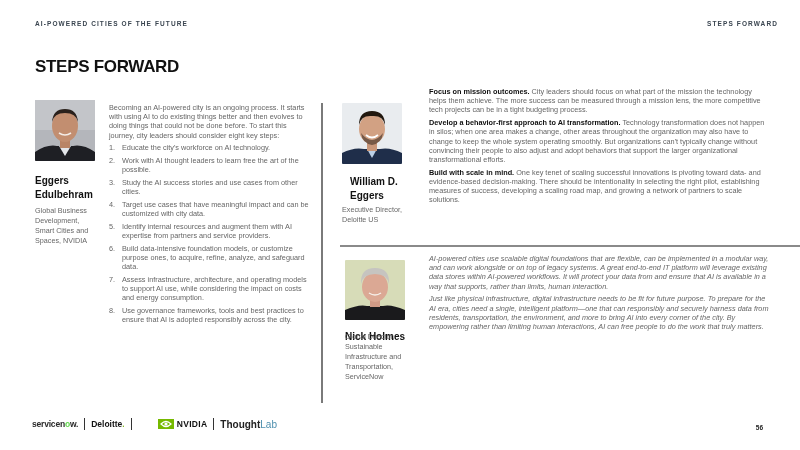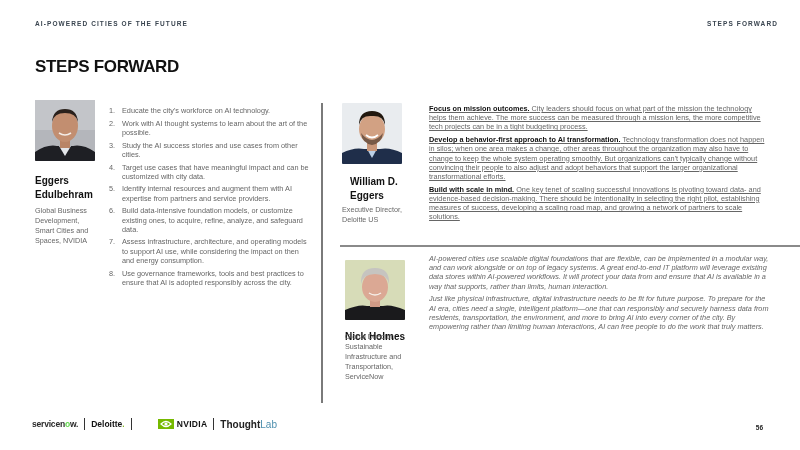--- a/index.html
+++ b/index.html
@@ -62,48 +62,49 @@
     <path d="M24 33 Q30 37 36 33" stroke="#f3ece7" stroke-width="1.6" fill="none"></path>
   </svg>
 </div>
 <div class="person-name" style="left:35px; top:174px;">
   <div>Eggers</div>
   <div>Edulbehram</div>
 </div>
 <div class="person-role" style="left:35px; top:206px; width:62px;">Global Business Development, Smart Cities and Spaces, NVIDIA</div>
 
 <div class="body-text" style="left:109px; top:103px; width:200px;">
+  <p>Becoming an AI-powered city is an ongoing process. It starts with using AI to do existing things better and then evolves to doing things that could not be done before. To start this journey, city leaders should consider eight key steps:</p>
   <ol class="steps">
     <li>
         <span class="num">1.</span>
         <span class="txt">Educate the city's workforce on AI technology.</span>
       </li>
     <li>
         <span class="num">2.</span>
-        <span class="txt">Work with AI thought systems to learn about the art of the possible.</span>
+        <span class="txt">Work with AI thought leaders to learn free the art of the possible.</span>
       </li>
     <li>
         <span class="num">3.</span>
         <span class="txt">Study the AI success stories and use cases from other cities.</span>
       </li>
     <li>
         <span class="num">4.</span>
         <span class="txt">Target use cases that have meaningful impact and can be customized with city data.</span>
       </li>
     <li>
         <span class="num">5.</span>
         <span class="txt">Identify internal resources and augment them with AI expertise from partners and service providers.</span>
       </li>
     <li>
         <span class="num">6.</span>
-        <span class="txt">Build data-intensive foundation models, or customize existing ones, to acquire, refine, analyze, and safeguard data.</span>
+        <span class="txt">Build data-intensive foundation models, or customize purpose ones, to acquire, refine, analyze, and safeguard data.</span>
       </li>
     <li>
         <span class="num">7.</span>
-        <span class="txt">Assess infrastructure, architecture, and operating models to support AI use, while considering the impact on then and energy consumption.</span>
+        <span class="txt">Assess infrastructure, architecture, and operating models to support AI use, while considering the impact on costs and energy consumption.</span>
       </li>
     <li>
         <span class="num">8.</span>
         <span class="txt">Use governance frameworks, tools and best practices to ensure that AI is adopted responsibly across the city.</span>
       </li>
   </ol>
 </div>
 
 <div class="vdivider"></div>
 
@@ -118,21 +119,21 @@
     <path d="M19 30 Q30 44 41 30 Q40 40 30 42 Q20 40 19 30 Z" fill="#3a2c22" opacity="0.6"></path>
     <path d="M24 32 Q30 37 36 32" stroke="#fff" stroke-width="1.8" fill="none"></path>
   </svg>
 </div>
 <div class="person-name" style="left:350px; top:175px;">
   <div>William D.</div>
   <div>Eggers</div>
 </div>
 <div class="person-role" style="left:342px; top:205px; width:80px;">Executive Director, Deloitte US</div>
 
-<div class="body-text" style="left:429px; top:104px; width:340px;text-decoration:underline;">
+<div class="body-text" style="left:429px; top:87px; width:340px;">
   <p><b>Focus on mission outcomes.</b><span> City leaders should focus on what part of the mission the technology helps them achieve. The more success can be measured through a mission lens, the more competitive tech projects can be in a tight budgeting process.</span></p>
   <p><b>Develop a behavior-first approach to AI transformation.</b><span> Technology transformation does not happen in silos; when one area makes a change, other areas throughout the organization may also have to change to keep the whole system operating smoothly. But organizations can't typically change without convincing their people to also adjust and adopt behaviors that support the larger organizational transformational efforts.</span></p>
   <p><b>Build with scale in mind.</b><span> One key tenet of scaling successful innovations is pivoting toward data- and evidence-based decision-making. There should be intentionality in selecting the right pilot, establishing measures of success, developing a scaling road map, and growing a network of partners to scale solutions.</span></p>
 </div>
 
 <div class="hdivider"></div>
 
 <div class="photo" style="left:345px; top:260px; width:60px; height:60px;">
   <svg viewBox="0 0 60 60">
     <rect width="60" height="60" fill="#d7dcb8"></rect>

